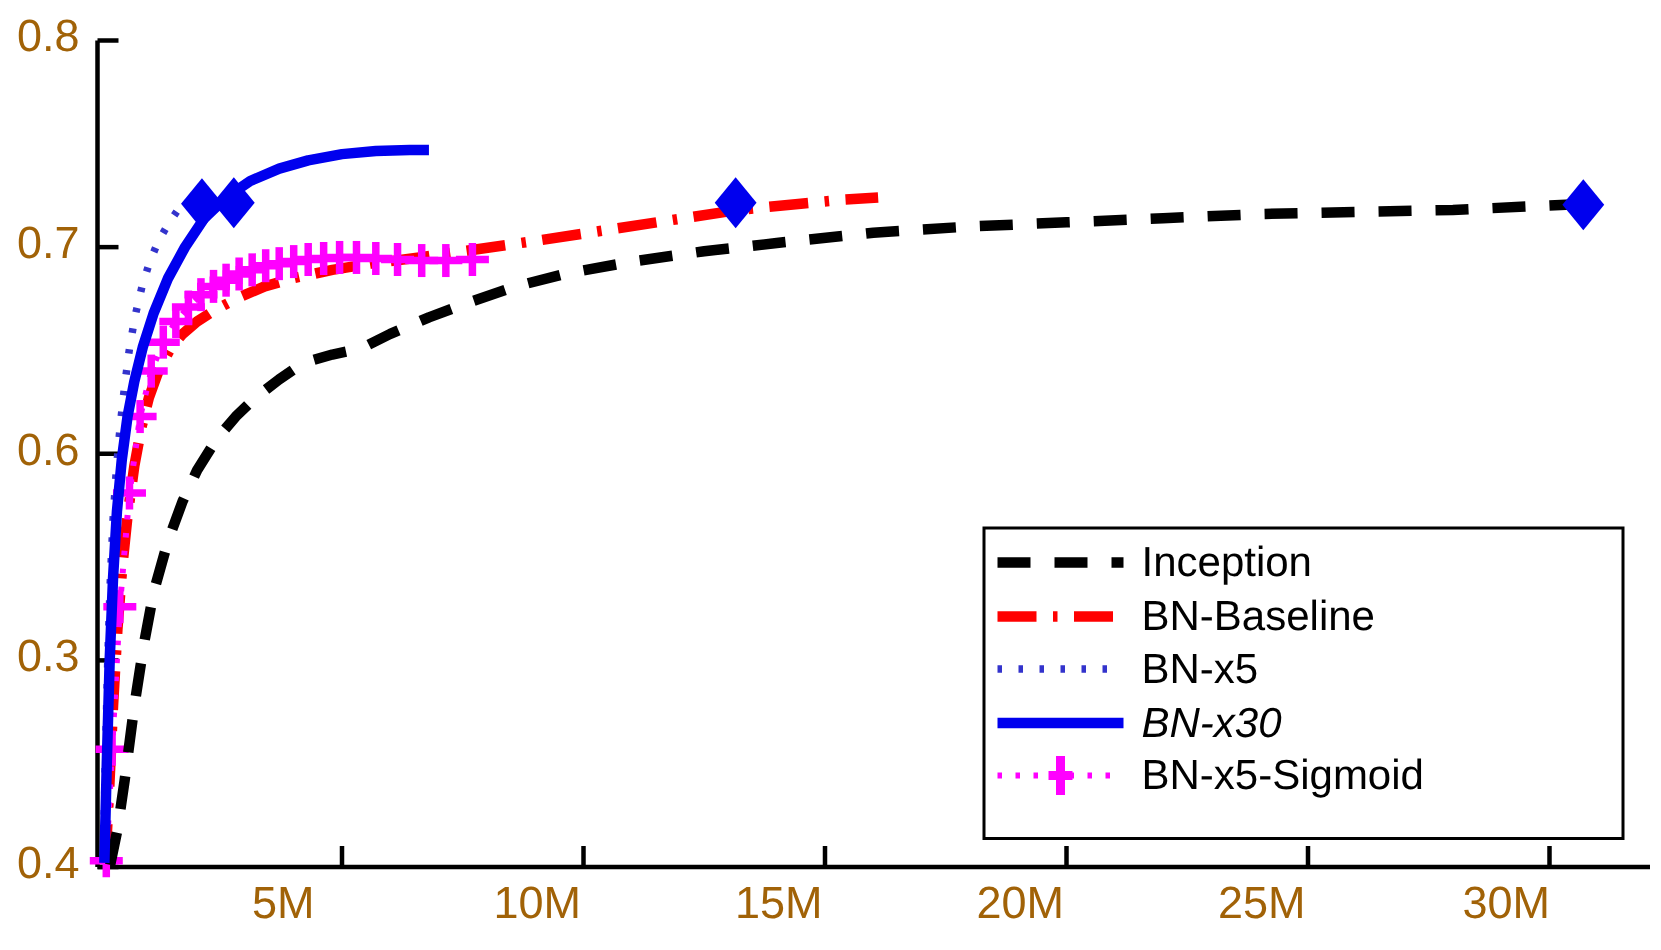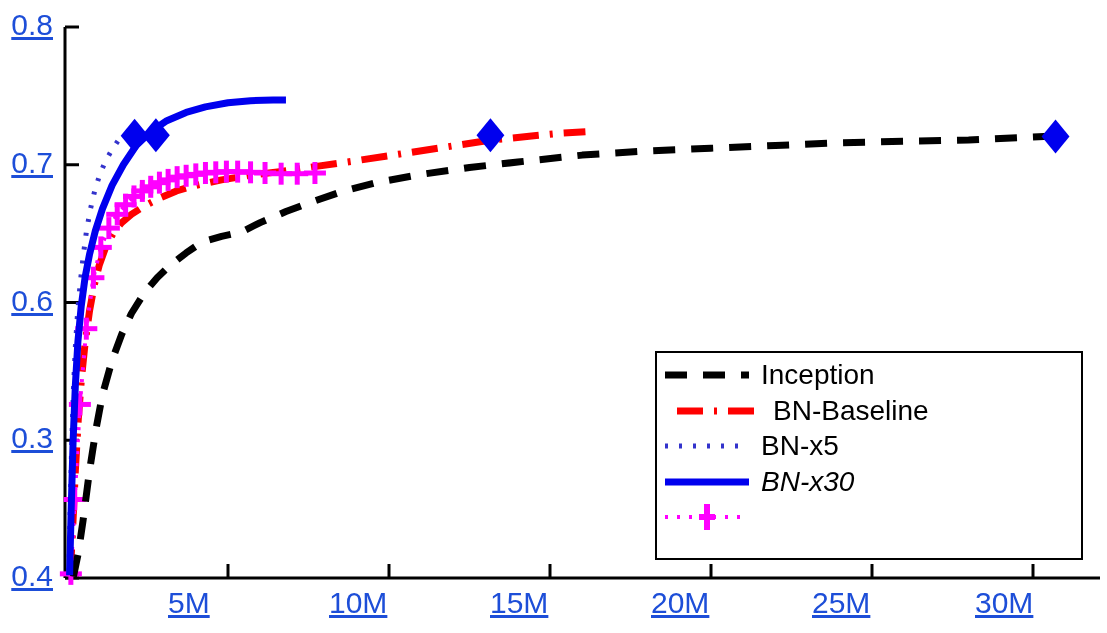--- a/index.html
+++ b/index.html
@@ -1,23 +1,23 @@
 <!DOCTYPE html>
 <html><head>
 <meta charset="utf-8">
 <style>
   html,body{margin:0;padding:0;background:#ffffff;}
   body{width:1107px;height:633px;overflow:hidden;
        font-family:"Liberation Sans", sans-serif;}
   #figure{position:relative;width:1107px;height:633px;background:#fff;}
   #plot-svg{position:absolute;left:0;top:0;width:1107px;height:633px;}
   .ytick-label,.xtick-label{
-      position:absolute;color:#1d4ed8;font-size:30px;
+      position:absolute;color:#a16207;font-size:30px;
       font-family:"Liberation Sans", sans-serif;line-height:1;
-      white-space:nowrap;text-decoration:underline;}
+      white-space:nowrap;}
   .ytick-label{text-align:right;}
   .xtick-label{text-align:left;}
   #legend-box{position:absolute;background:#ffffff;border:2px solid #000;
       box-sizing:border-box;}
   .legend-row{position:absolute;left:0;width:100%;height:36px;
       display:flex;align-items:center;}
   .legend-sample{width:100px;flex:0 0 100px;height:36px;position:relative;}
   .legend-sample svg{position:absolute;left:0;top:0;}
   .legend-label{font-size:28px;color:#000;white-space:nowrap;
       font-family:"Liberation Sans", sans-serif;padding-left:4px;}
@@ -122,21 +122,21 @@
 
   <div id="legend-box" style="left: 655px; top: 351px; width: 428px; height: 209px;">
       <div class="legend-row" style="top: 4px;">
         <div class="legend-sample">
           <svg width="100" height="36" viewBox="0 0 100 36">
             <line x1="8" y1="18" x2="92" y2="18" stroke="#000000" stroke-width="7" stroke-dasharray="22,16"></line>
           </svg>
         </div>
         <span class="legend-label">Inception</span>
       </div>
-      <div class="legend-row" style="top: 39.5px; padding-left: 12px;">
+      <div class="legend-row" style="top: 39.5px;">
         <div class="legend-sample">
           <svg width="100" height="36" viewBox="0 0 100 36">
             <line x1="8" y1="18" x2="92" y2="18" stroke="#ff0000" stroke-width="7" stroke-dasharray="26,11,3,11"></line>
           </svg>
         </div>
         <span class="legend-label">BN-Baseline</span>
       </div>
       <div class="legend-row" style="top: 75px;">
         <div class="legend-sample">
           <svg width="100" height="36" viewBox="0 0 100 36">
@@ -154,16 +154,17 @@
         <span class="legend-label">BN-x30</span>
       </div>
       <div class="legend-row" style="top: 146px;">
         <div class="legend-sample">
           <svg width="100" height="36" viewBox="0 0 100 36">
             <line x1="8" y1="18" x2="92" y2="18" stroke="#ff00ff" stroke-width="4" stroke-dasharray="3,9"></line>
             <line x1="42" y1="18" x2="58" y2="18" stroke="#ff00ff" stroke-width="6"></line>
             <line x1="50" y1="5" x2="50" y2="31" stroke="#ff00ff" stroke-width="6"></line>
           </svg>
         </div>
+        <span class="legend-label">BN-x5-Sigmoid</span>
       </div>
     </div>
 
 </div>
 
 </body></html>

